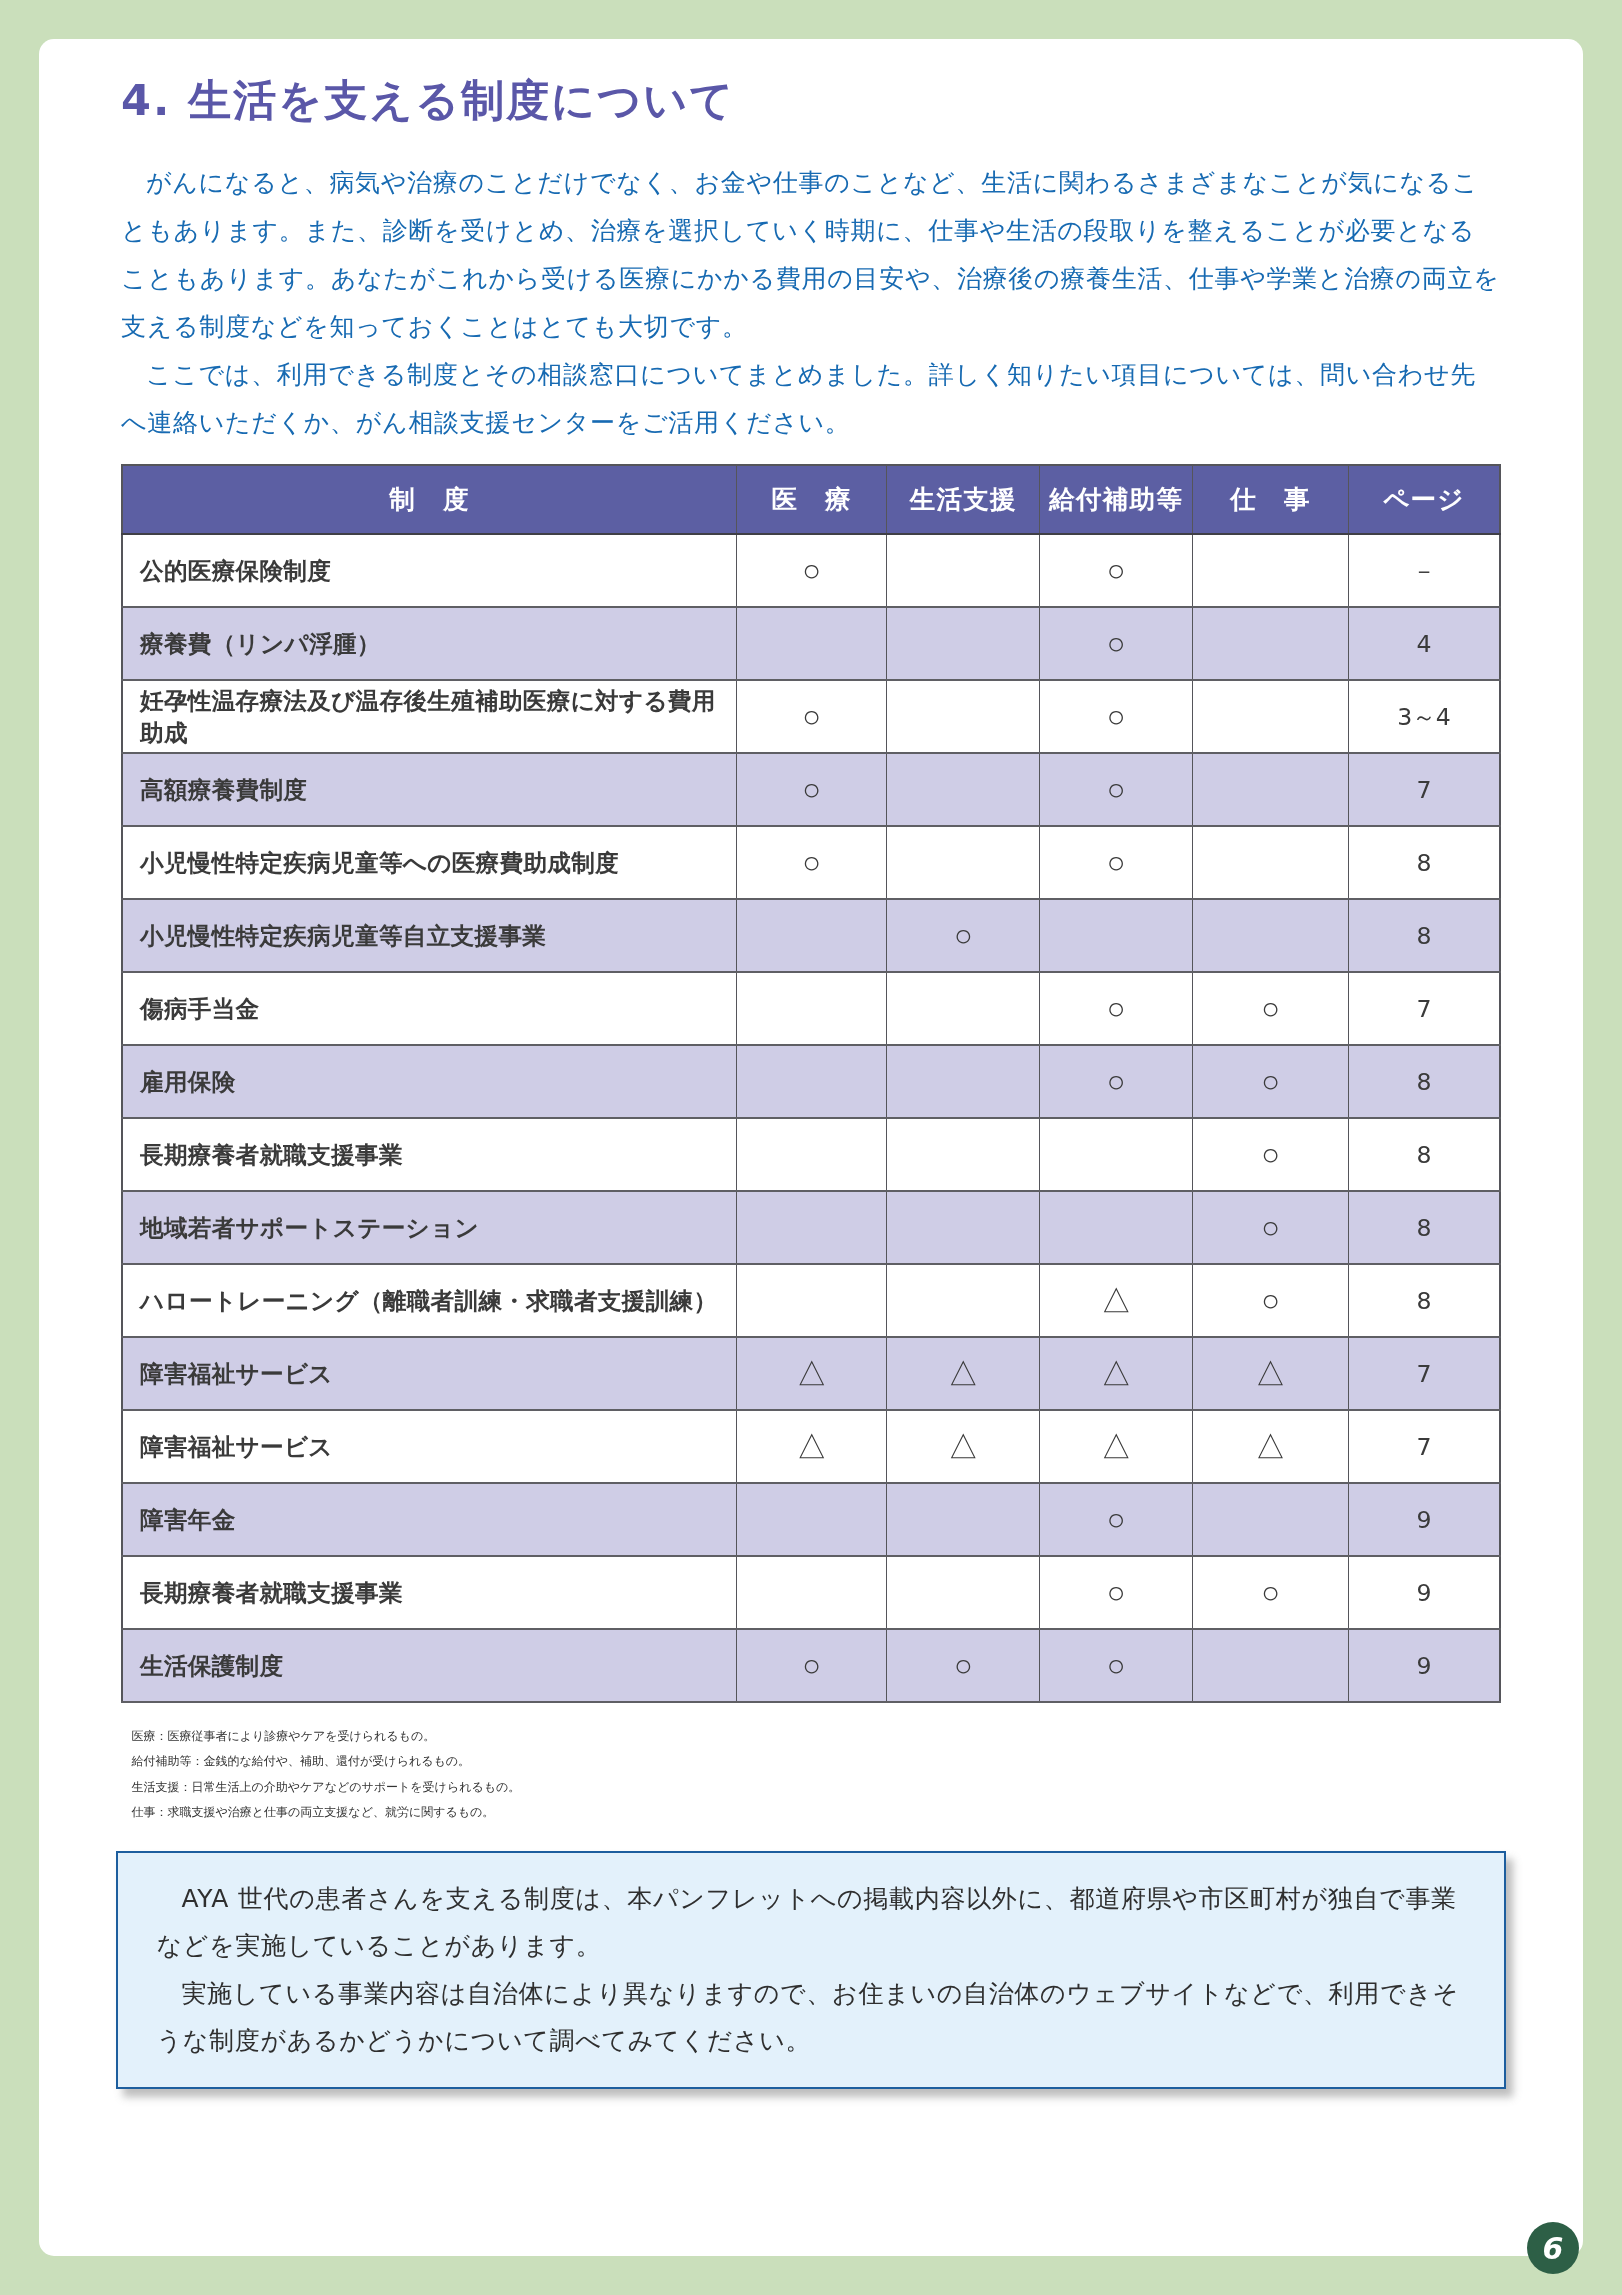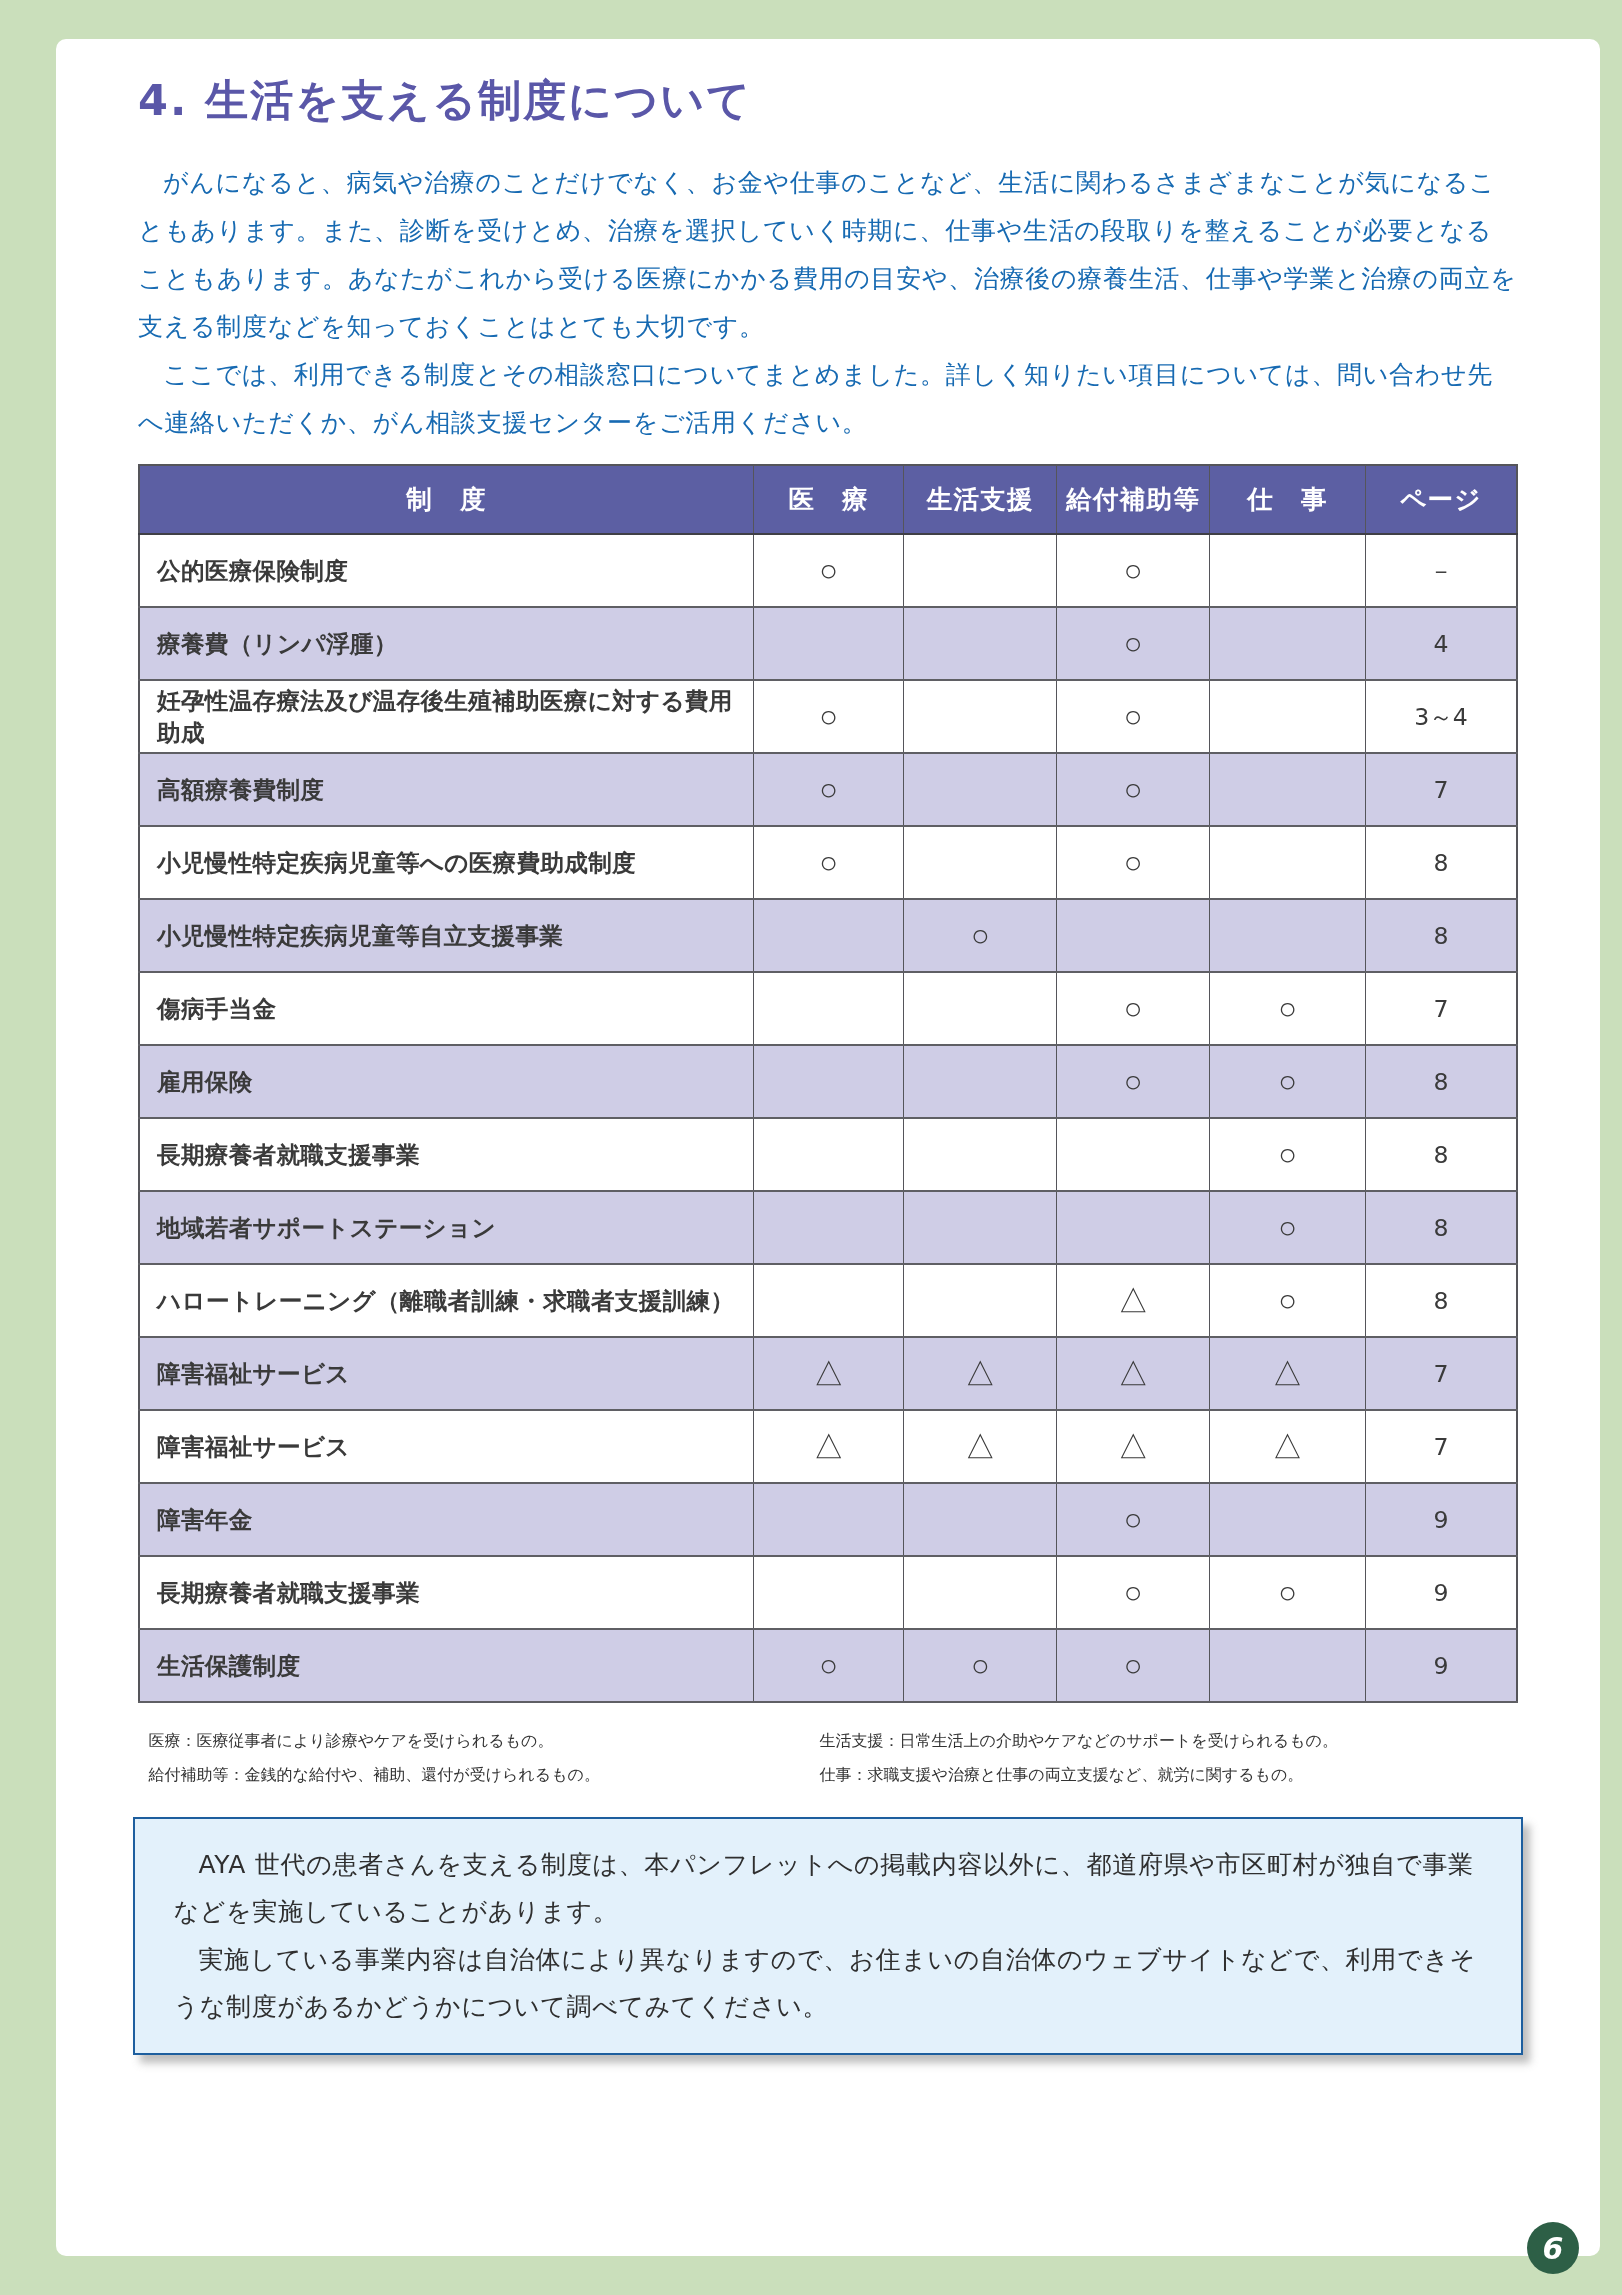--- a/index.html
+++ b/index.html
@@ -21,21 +21,21 @@
   }
   *{box-sizing:border-box;}
   html,body{margin:0;padding:0;}
   body{
     width:1623px;height:2295px;position:relative;overflow:hidden;
     background:var(--page-bg);
     font-family:"DejaVu Sans","Liberation Sans",sans-serif;
   }
   .card{
     position:absolute;left:39px;top:39px;width:1544px;height:2217px;
-    background:var(--card-bg);border-radius:10px;margin-left:17px;
+    background:var(--card-bg);border-radius:15px;
   }
   .inner{padding:33px 82px 0 82px;}
   .title{
     margin:0 0 29px 0;
     font-size:43px;font-weight:bold;color:var(--title-color);
     letter-spacing:2px;
   }
   .intro p{
     margin:0;font-size:25px;line-height:1.92;color:var(--intro-color);
     text-indent:1em;letter-spacing:0.7px;
@@ -55,21 +55,21 @@
     border-left:1.3px solid var(--grid-line);border-right:1.3px solid var(--grid-line);
     border-top:2px solid #5f5f64;border-bottom:2px solid #5f5f64;
     background:#ffffff;
   }
   table.systems tr.alt td{background:var(--row-alt-bg);}
   td.name{font-size:23.6px;text-align:left;padding:0 11.8px 0 17px;letter-spacing:0.3px;font-weight:bold;}
   td.mark{font-size:31px;text-align:center;font-weight:300;}
   td.page{font-size:23.6px;text-align:center;}
   .legend{
     display:flex;margin:21px 0 0 10.5px;color:var(--legend-text);
-    font-size:16px;line-height:2.12;
+    font-size:12px;line-height:2.12;flex-direction:column;
   }
   .legend .col-left{width:49%;}
   .legend .col-right{width:51%;}
   .callout{
     margin:25px -4.6px 0 -4.6px;
     background:var(--callout-bg);
     border:2.6px solid var(--callout-border);
     box-shadow:6.5px 7.9px 7.9px rgba(110,110,110,0.45);
     padding:22px 38px;
   }

